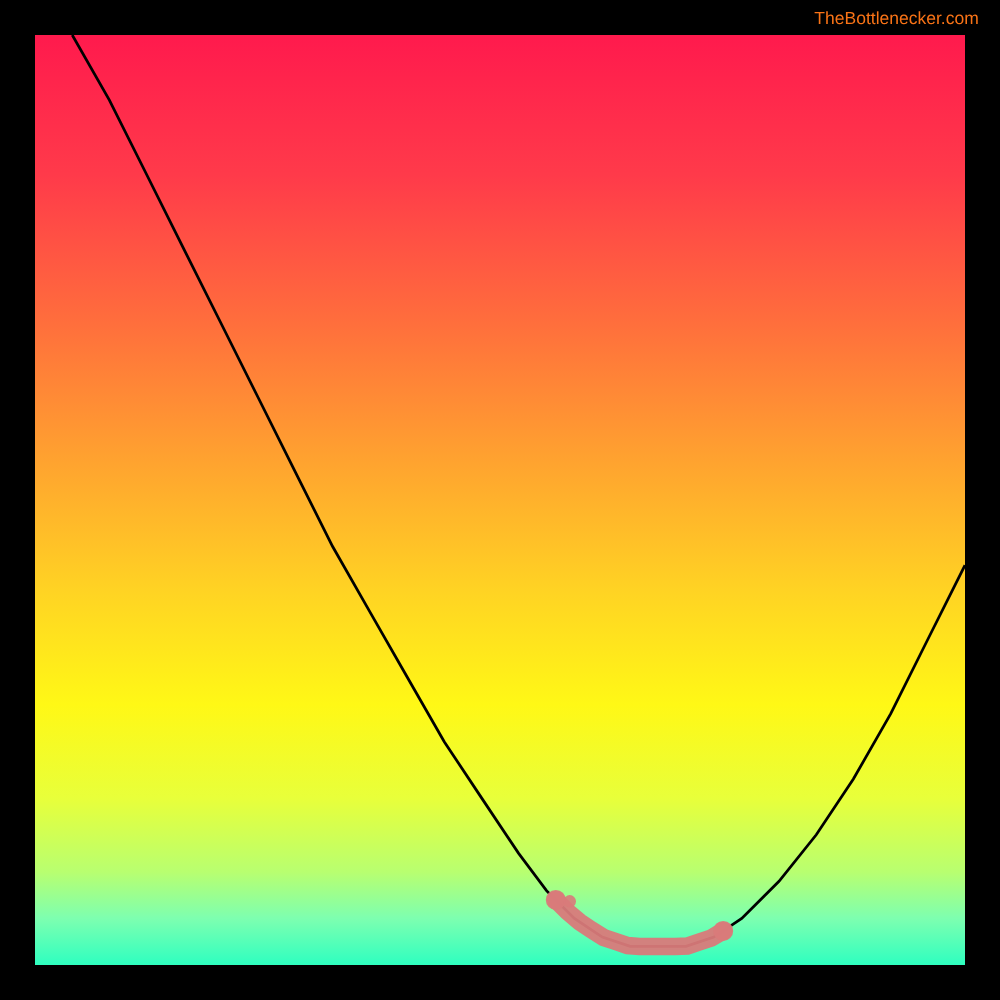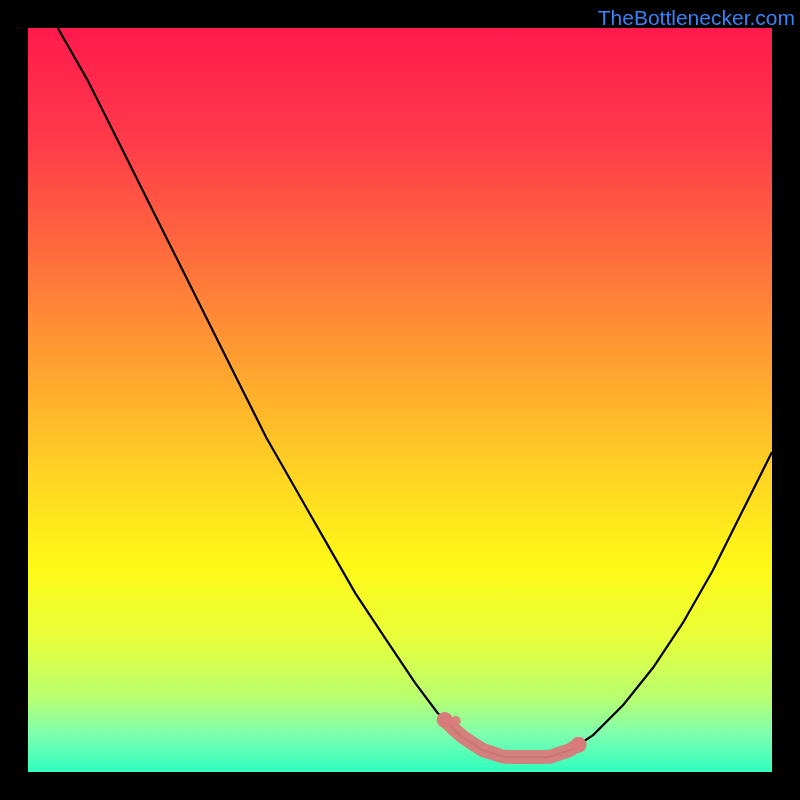--- a/index.html
+++ b/index.html
@@ -7,23 +7,23 @@
     width: 800px;
     height: 800px;
     background: #000;
     position: relative;
     font-family: Arial, sans-serif;
     overflow: hidden;
   }
   .attribution {
     position: absolute;
     top: 6px;
-    right: 5px;
-    color: #3b82f6;
-    font-size: 21px;
+    right: 17px;
+    color: #f97316;
+    font-size: 14px;
     font-weight: 400;
     z-index: 10;
   }
   .plot-area {
     position: absolute;
     left: 28px;
     top: 28px;
     width: 744px;
     height: 744px;
   }

